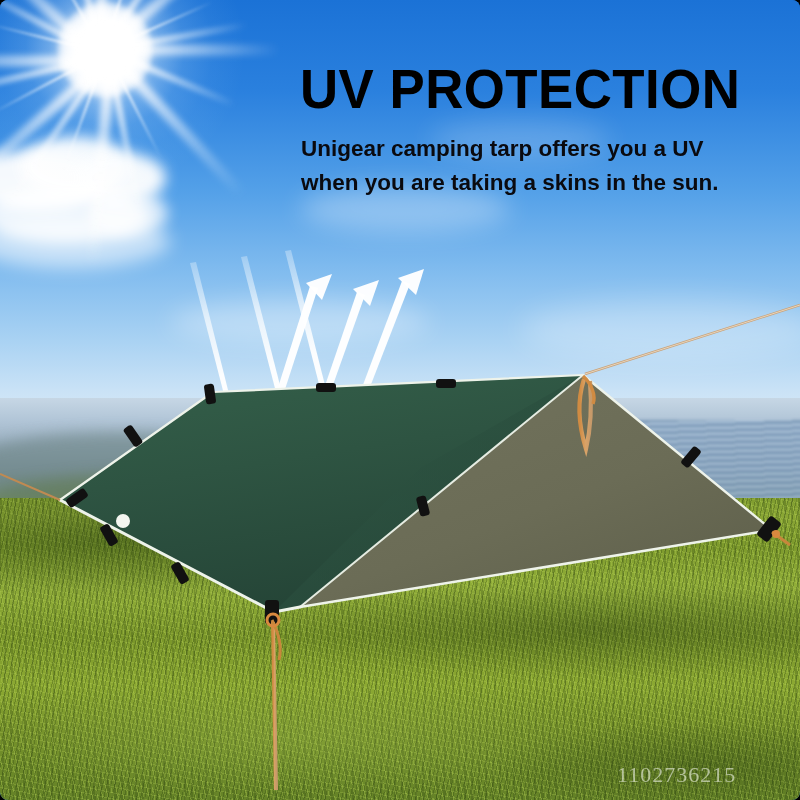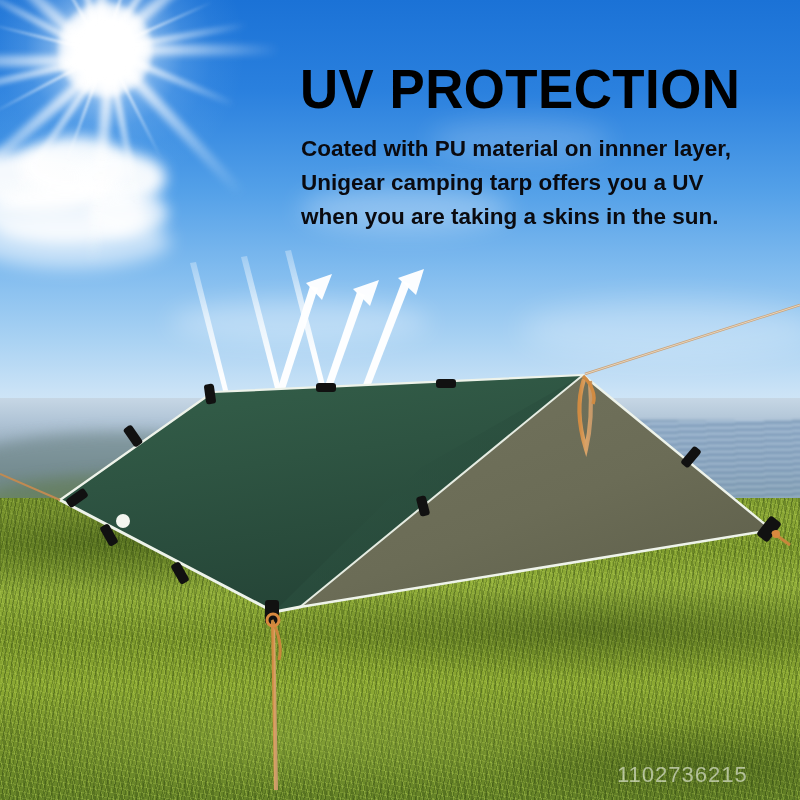--- a/index.html
+++ b/index.html
@@ -1,20 +1,21 @@
 <!DOCTYPE html>
 <html><head>
 <meta charset="utf-8">
 <title>UV Protection Tarp</title>
 <style>
   html,body{margin:0;padding:0;background:#000;}
   #stage{
     position:relative;width:800px;height:800px;overflow:hidden;
     font-family:"Liberation Sans", sans-serif;
     background:#1d76d8;
+    border-radius:8px;
   }
   
   .sky{
     position:absolute;left:0;top:0;width:800px;height:500px;
     background:
       linear-gradient(180deg,
         #1b72d6 0%,
         #2a80de 18%,
         #53a0e8 38%,
         #83bdef 55%,
@@ -107,21 +108,21 @@
     transform:scaleX(.96);transform-origin:left top;white-space:nowrap;line-height:1;
   }
   .body-copy{
     position:absolute;left:301px;top:132px;width:470px;
     font-size:22.5px;font-weight:700;color:#0a0a0f;line-height:34px;
     font-family:"Liberation Sans",sans-serif;
   }
   .body-copy div{white-space:nowrap;}
   .watermark{
     position:absolute;left:617px;top:762px;
-    font-family:Liberation Sans, sans-serif;
+    font-family:Liberation Serif, serif;
     font-size:22px;font-weight:400;letter-spacing:1px;
     color:rgba(236,241,226,.62);
   }
 </style>
 </head>
 <body>
 
 <div id="stage">
 
   <div class="sky"></div>
@@ -272,20 +273,19 @@
 
     <path d="M 60 500 L 0 474" stroke="#c08a52" stroke-width="2" fill="none"></path>
 
     <path d="M 772 532 L 790 545" stroke="#c8863c" stroke-width="3" fill="none"></path>
     <circle cx="776" cy="534" r="4" fill="#d9893f"></circle>
   </svg>
 
   <div class="title">UV PROTECTION</div>
 
   <div class="body-copy">
-    <div>Coated with PU material on innner layer,</div>
     <div>Unigear camping tarp offers you a UV</div>
     <div>when you are taking a skins in the sun.</div>
   </div>
 
   <div class="watermark">1102736215</div>
 
 </div>
 
 </body></html>

